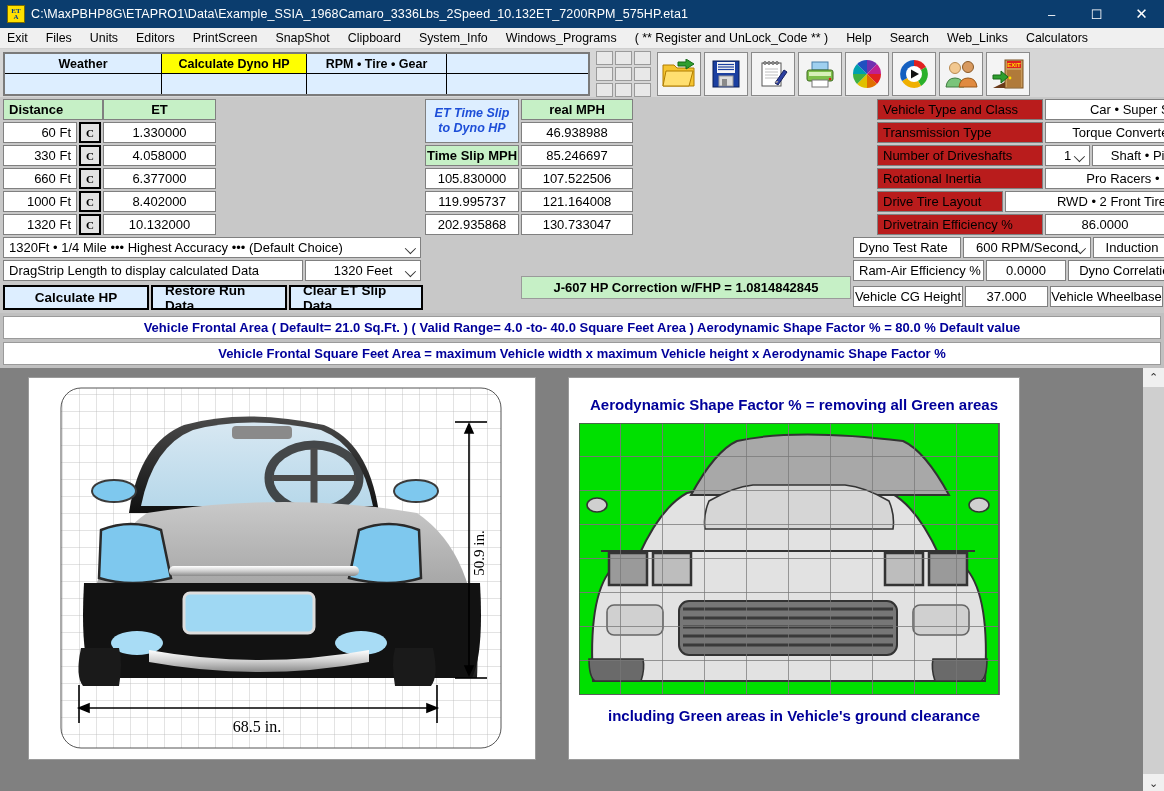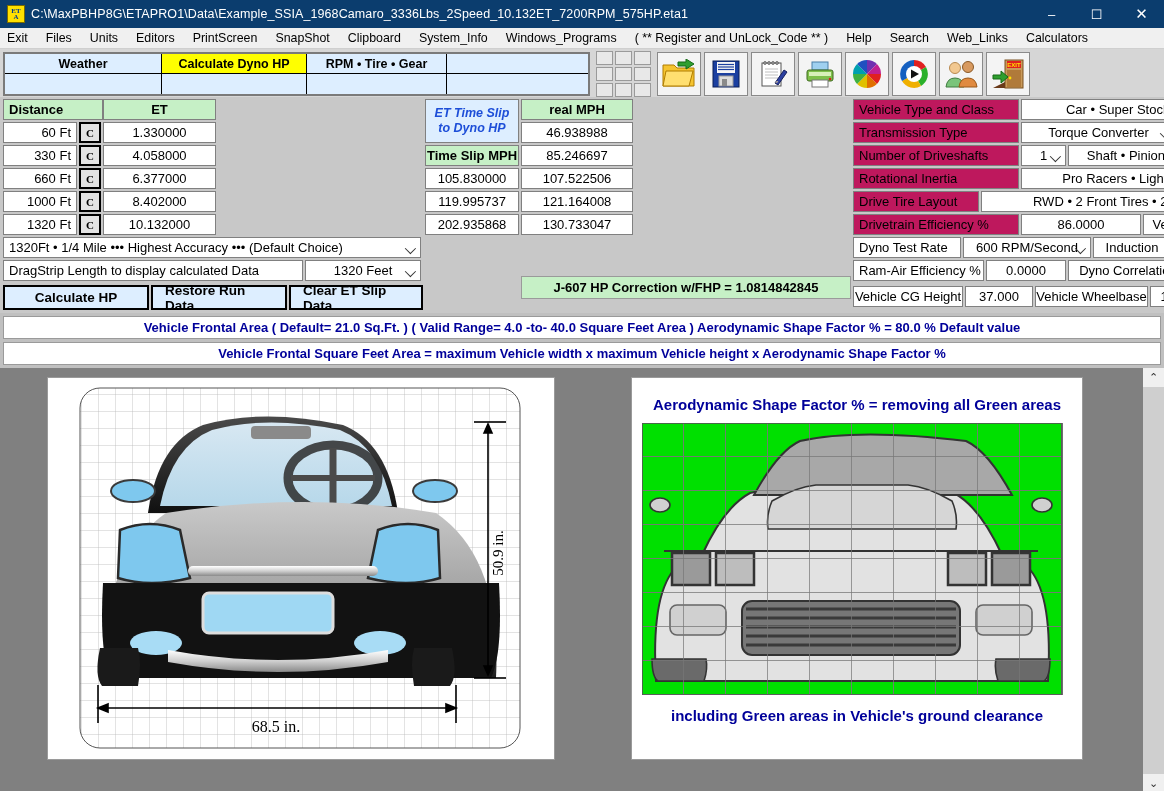--- a/index.html
+++ b/index.html
@@ -80,21 +80,21 @@
           font-size: 11px; font-weight: bold; font-family: "Liberation Serif", serif; }
   .etv { width: 113px; justify-content: center; }
 
   .tsbox { width: 94px; }
   .tshead { height: 44px; background: #ddeeff; border: 1px solid #808080;
             display: flex; flex-direction: column; align-items: center; justify-content: center;
             font-size: 12.5px; font-weight: bold; font-style: italic; color: #1d4ed8;
             line-height: 15px; }
   .mphv { width: 112px; justify-content: center; }
 
-  .midcol .lab { background: #be185d; }
+  .midcol .lab { background: #b91c1c; margin-left: 24px; }
   .sel { position: relative; background: #fff; }
   .sel::after { content: ""; position: absolute; right: 7px; top: 8px;
                 width: 7px; height: 7px; border-right: 1.6px solid #333;
                 border-bottom: 1.6px solid #333; transform: rotate(45deg) translateY(-2px); }
 
   
   .abtn { border: 2px solid #000; background: #ddeeff; height: 25px;
           display: flex; align-items: center; justify-content: center;
           font-size: 13.5px; font-weight: bold; padding: 0 12px; }
   .jbox { background: #c6f0c6; border: 1px solid #9a9a9a; height: 23px;
@@ -105,22 +105,22 @@
   .infowrap { background: #c0c0c0; padding: 3px; }
   .inforow { background: #fff; border: 1px solid #9a9a9a; height: 23px;
              display: flex; align-items: center; justify-content: center;
              color: #00009a; font-size: 13px; font-weight: bold; }
   .inforow.sp { margin-top: 3px; }
 
   
   .content { background: #808080; height: 425px; display: flex;
              align-items: flex-start; padding: 9px 0 0 0; position: relative; }
   .panelcard { background: #fff; border: 1px solid #9a9a9a; }
-  .leftcard { width: 508px; height: 383px; margin-left: 47px; position: relative; }
-  .rightcard { width: 452px; height: 383px; margin-left: 76px; position: relative; }
+  .leftcard { width: 508px; height: 383px; margin-left: 28px; position: relative; }
+  .rightcard { width: 452px; height: 383px; margin-left: 32px; position: relative; }
 
   .scrollbar { position: absolute; right: 0; top: 0; width: 21px; height: 425px;
                background: #cfcfcf; display: flex; flex-direction: column;
                justify-content: space-between; align-items: center; }
   .sb-arrow { width: 21px; height: 19px; display: flex; align-items: center;
               justify-content: center; font-size: 11px; color: #303030; background: #f0f0f0; }
   .sb-track { flex: 1; width: 21px; background: #cfcfcf; }
 
   .aerotitle { text-align: center; color: #00009a; font-size: 15px; font-weight: bold;
                margin-top: 18px; }
@@ -408,21 +408,21 @@
 
       </div>
       <div class="row">
         <div class="cell" style="width:131px">Ram-Air Efficiency %</div>
         <div class="cell ctr" style="width:80px">0.0000</div>
         <div class="cell ctr" style="width:135px">Dyno Correlation %</div>
 
       </div>
       <div class="row" style="margin-top:3px">
         <div class="cell ctr" style="width:110px">Vehicle CG Height</div>
-        <div class="cell ctr" style="width:68px">37.000</div>
+        <div class="cell ctr" style="width:83px">37.000</div>
         <div class="cell ctr" style="width:113px">Vehicle Wheelbase</div>
         <div class="cell ctr" style="width:68px">108.000</div>
       </div>
     </div>
 
   </div>
 </div>
 
 <div class="infowrap">
   <div class="inforow">Vehicle Frontal Area     ( Default= 21.0  Sq.Ft. )     ( Valid Range=  4.0  -to-  40.0  Square Feet Area )          Aerodynamic Shape Factor % = 80.0 % Default value</div>

